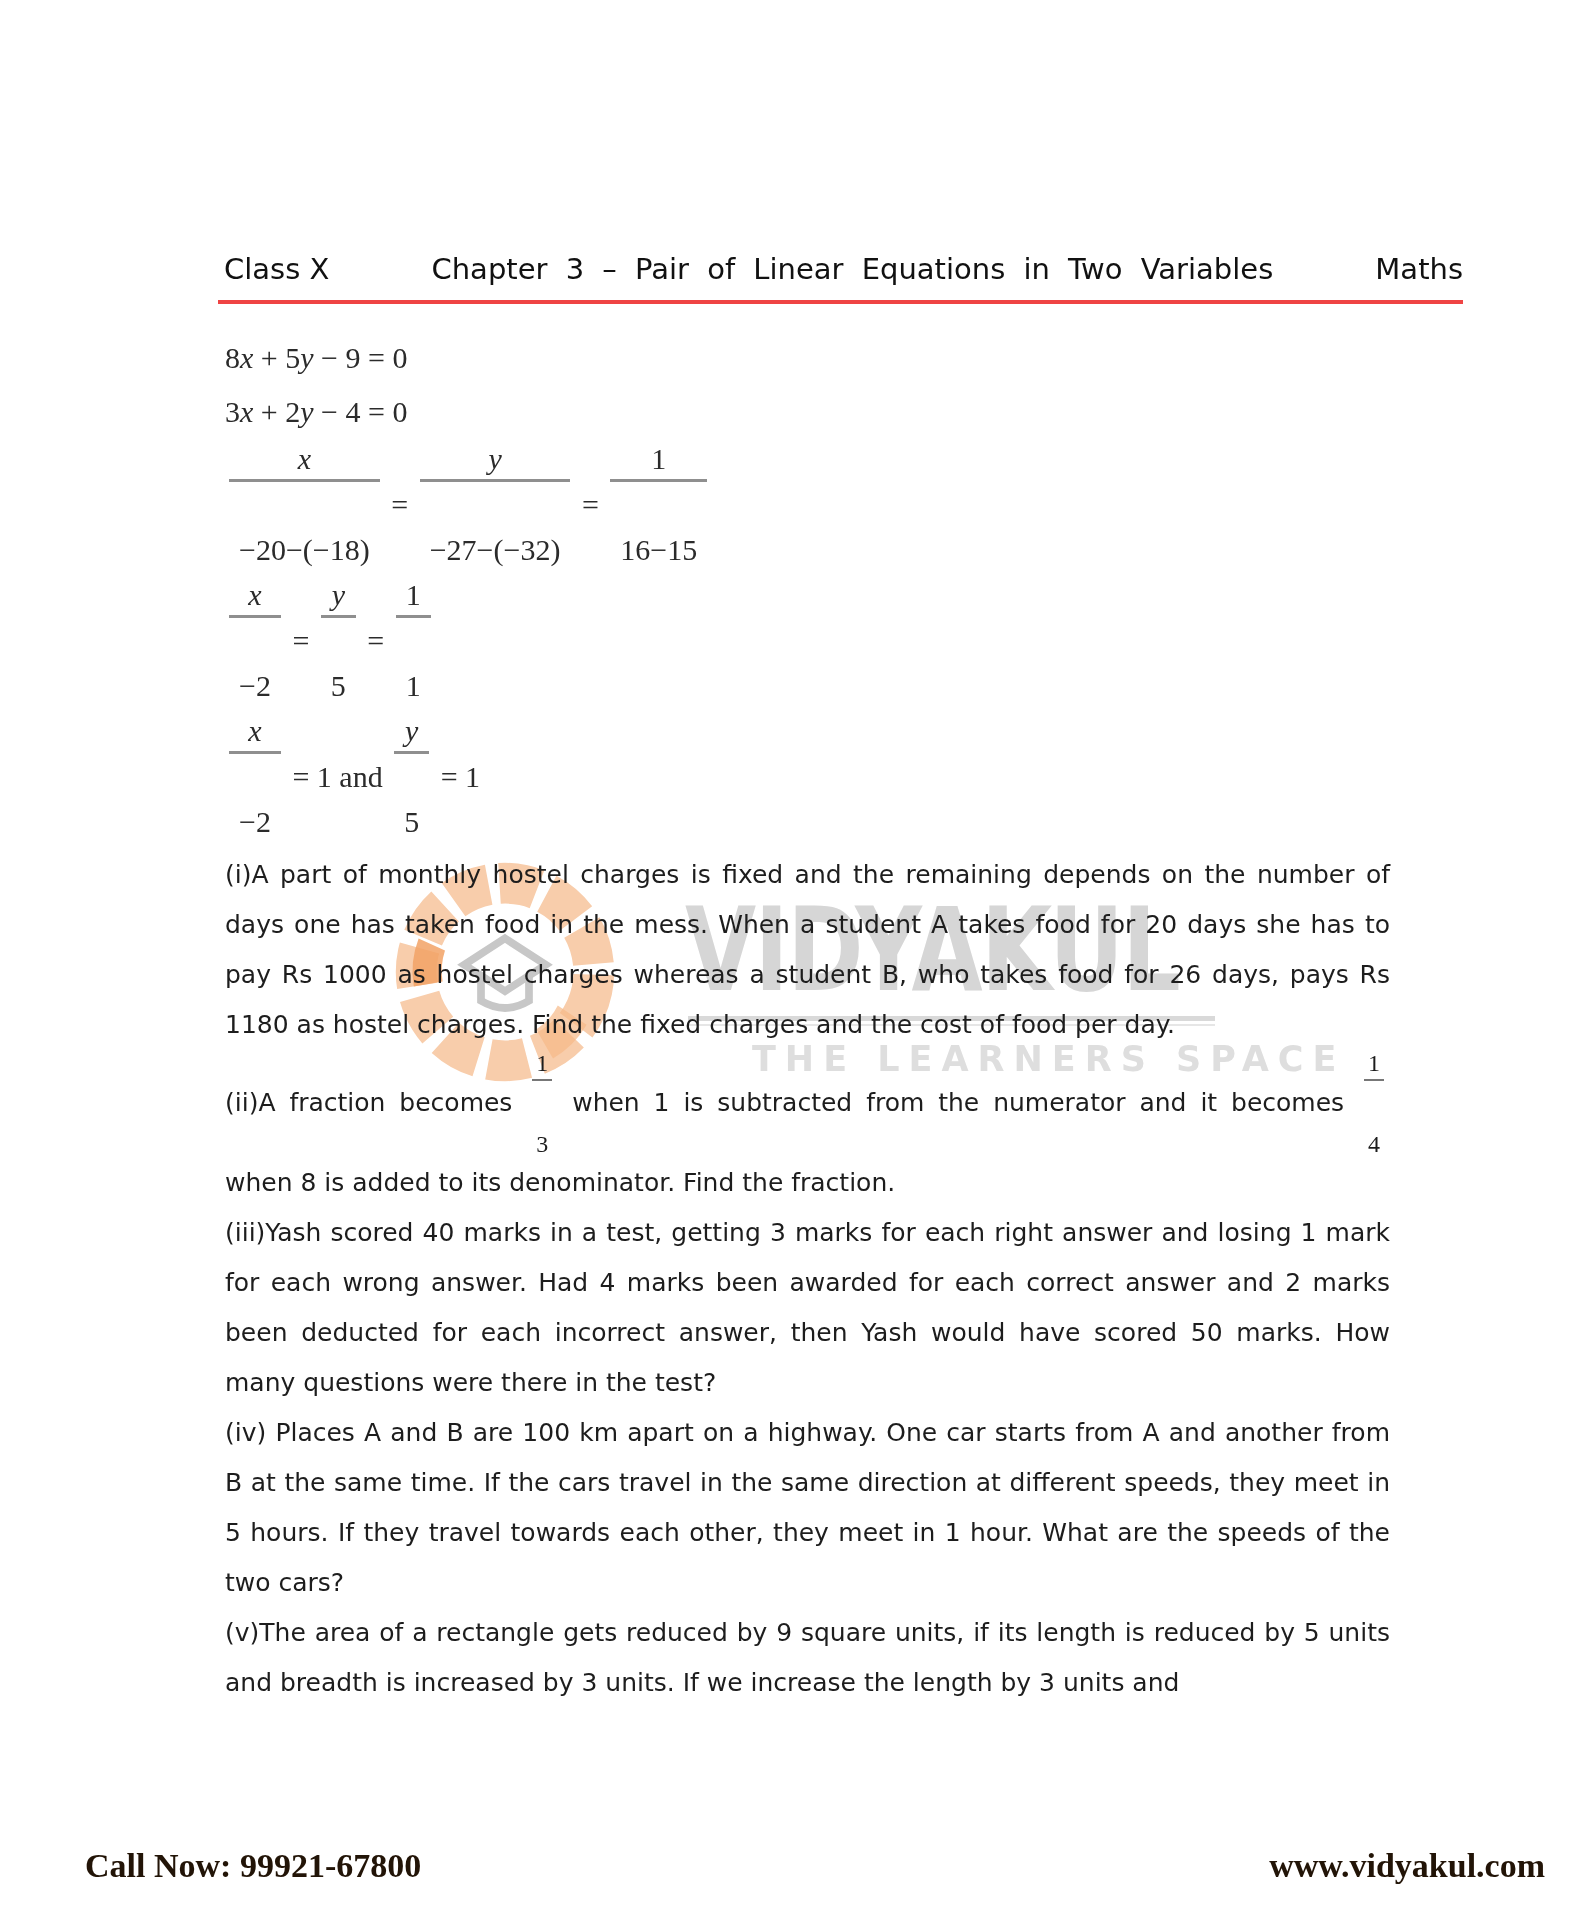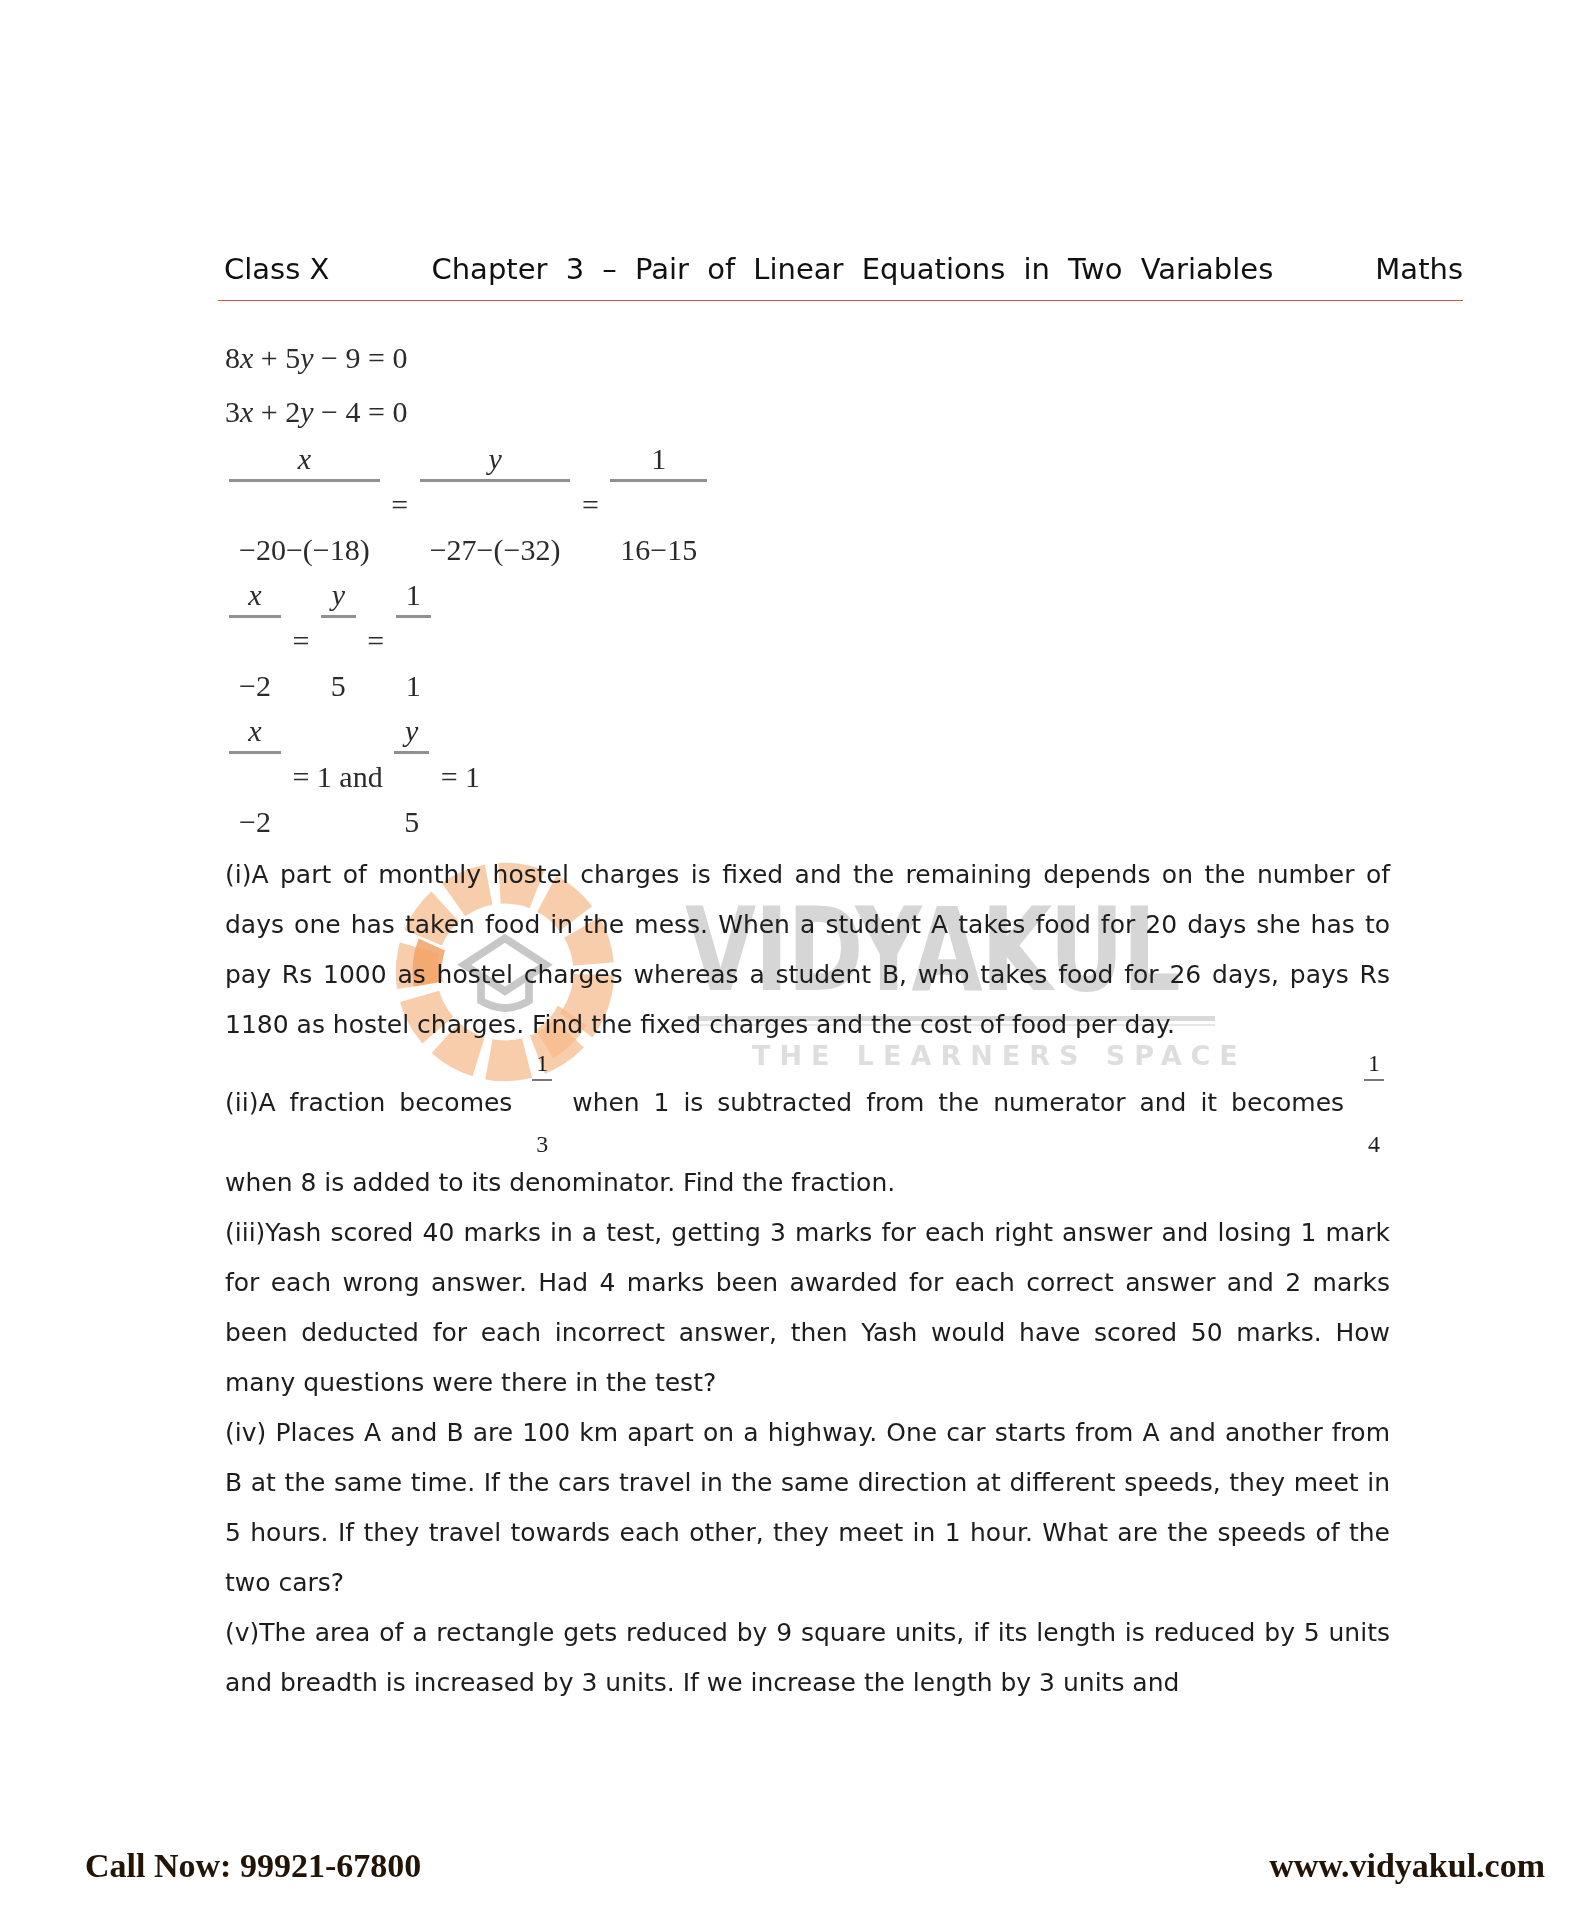--- a/index.html
+++ b/index.html
@@ -1,35 +1,35 @@
 <!DOCTYPE html>
 <html><head>
 <meta charset="utf-8">
 <style>
   html,body{margin:0;padding:0;background:#ffffff;}
   .page{position:relative;width:1595px;height:1921px;background:#ffffff;overflow:hidden;
         font-family:"DejaVu Sans",sans-serif;color:#1d1d1d;}
 
   
   .header{position:absolute;top:252px;left:218px;right:132px;z-index:2;
-          border-bottom:1px solid #ef4444;padding-bottom:14px;}
+          border-bottom:4px solid #ef4444;padding-bottom:14px;}
   .header-row{display:flex;align-items:baseline;font-size:29px;color:#111;}
   .header-left{flex:0 0 auto;padding-left:6px;}
   .header-center{flex:1 1 auto;text-align:center;word-spacing:9px;}
   .header-right{flex:0 0 auto;}
 
   
   .watermark{position:absolute;z-index:0;left:0;top:0;width:100%;height:100%;pointer-events:none;}
   .wm-logo{position:absolute;left:385px;top:852px;}
   .wm-brand{position:absolute;left:685px;top:893px;font-size:115px;font-weight:bold;
             color:#d6d6d6;letter-spacing:-2px;transform:scaleX(0.80);transform-origin:left top;
             font-family:"DejaVu Sans",sans-serif;line-height:1;}
   .wm-underline{position:absolute;left:688px;top:1016px;width:527px;height:3px;
                 border-top:5px solid #d9d9d9;border-bottom:2px solid #e6e6e6;}
-  .wm-tagline{position:absolute;left:752px;top:1042px;font-size:27px;font-weight:bold;
+  .wm-tagline{position:absolute;left:752px;top:1042px;font-size:35px;font-weight:bold;
               color:#dedede;letter-spacing:9px;line-height:1;}
 
   
   .content{position:absolute;z-index:1;top:336px;left:225px;width:1165px;}
 
   
   .math-block{font-family:"Liberation Serif",serif;color:#2b2b2b;font-size:30px;}
   .eq-row{line-height:44px;font-family:Liberation Serif, serif;}
   .eq-row.plain{margin-bottom:10px;}
   .eq-row.r2{margin-bottom:8px;}

